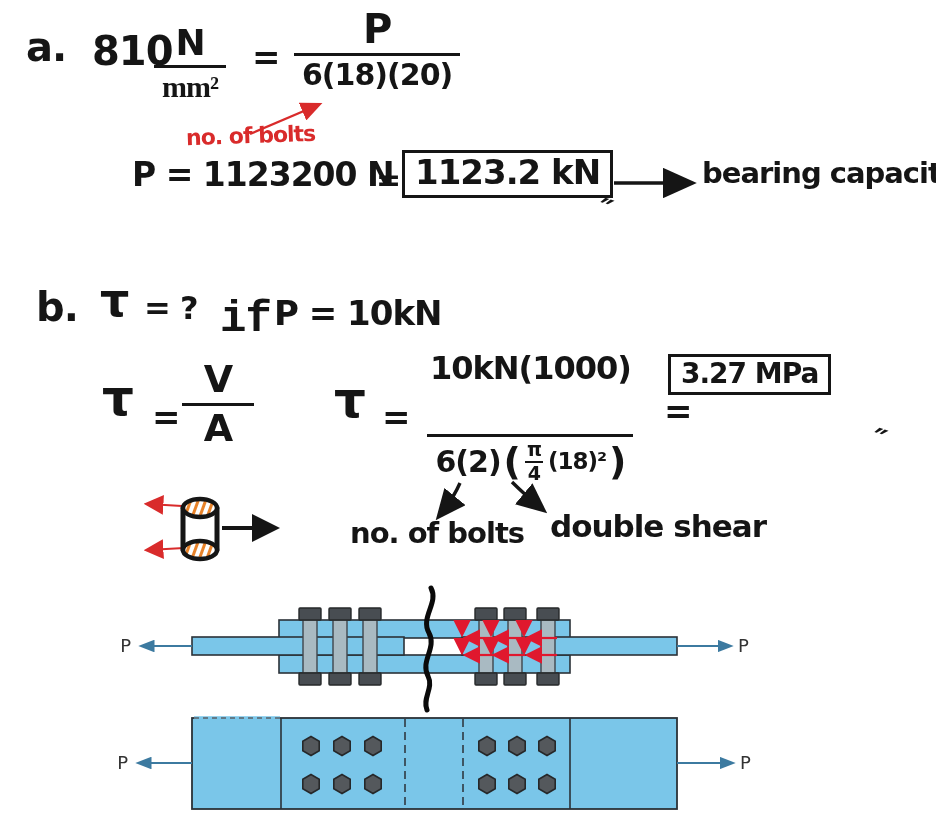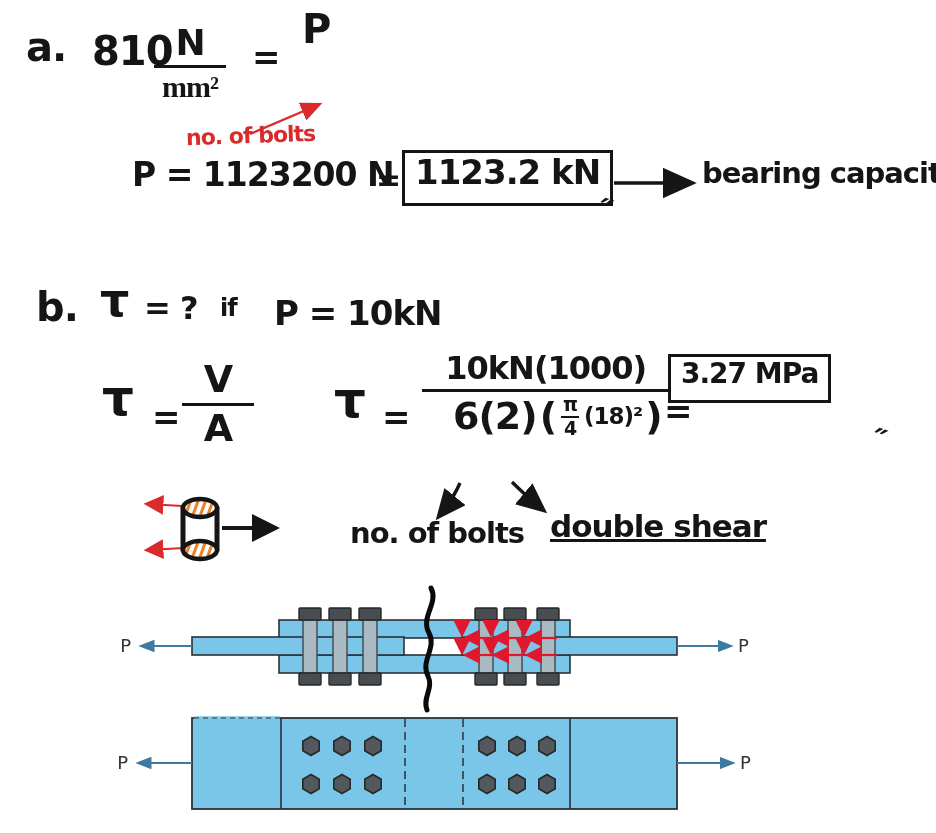--- a/index.html
+++ b/index.html
@@ -13,21 +13,21 @@
     position:absolute; white-space:nowrap; font-weight:700;
     color:var(--ink); letter-spacing:-1px; line-height:1.05;
   }
   .red-hw { color:var(--red_note); }
   .frac { position:absolute; display:inline-flex; flex-direction:column; align-items:center; }
   .frac .num { padding:0 8px 3px; }
   .frac .den { border-top:3px solid var(--ink); padding:3px 8px 0; display:flex; align-items:center; }
   .frac-mini { display:inline-flex; flex-direction:column; align-items:center; margin:0 1px; vertical-align:middle; }
   .frac-mini .num { padding:0 3px 1px; }
   .frac-mini .den { border-top:2.5px solid var(--ink); padding:1px 3px 0; }
-  .boxed { border:3px solid var(--ink); padding:2px 10px 12px; }
+  .boxed { border:3px solid var(--ink); padding:2px 10px 4px; }
   .ditto { transform:rotate(18deg); font-style:italic; }
   svg { position:absolute; overflow:visible; }
   .fig-p { font-family:"DejaVu Sans", sans-serif; font-size:18px; fill:var(--force_text); font-weight:400; }
 </style>
 </head>
 <body>
 
 <div id="page">
 
   <span class="hw" style="left:26px; top:26px; font-size:40px;">a.</span>
@@ -38,20 +38,23 @@
     <span class="hw num" style="position:static; font-size:36px;">N</span>
     <span class="den">
       <span class="hw" style="position:static; font-size:30px;font-family:Liberation Serif, serif;">mm²</span>
     </span>
   </span>
 
   <span class="hw" style="left:252px; top:40px; font-size:34px;">=</span>
 
   <span class="frac" style="left:294px; top:8px;">
     <span class="hw num" style="position:static; font-size:40px;">P</span>
+    <span class="den" style="min-width:150px; justify-content:center;">
+      <span class="hw" style="position:static; font-size:30px;">6(18)(20)</span>
+    </span>
   </span>
 
   <span class="hw red-hw" style="left:186px; top:124px; font-size:22px; transform:rotate(-2deg);">no. of bolts</span>
 
   <svg style="left:244px; top:96px;" width="84" height="42">
     <defs>
       <marker id="mRedNote" markerWidth="9" markerHeight="8" refX="7" refY="4" orient="auto">
         <path d="M0,0 L9,4 L0,8 Z" style="fill:var(--red_note);"></path>
       </marker>
     </defs>
@@ -70,39 +73,39 @@
       </marker>
     </defs>
     <path d="M4,13 L80,13" style="stroke:var(--ink); stroke-width:3.4; fill:none;" marker-end="url(#mInk)"></path>
   </svg>
 
   <span class="hw" style="left:702px; top:158px; font-size:29px;">bearing capacity</span>
 
   <span class="hw" style="left:36px; top:286px; font-size:40px;">b.</span>
   <span class="hw" style="left:100px; top:276px; font-size:46px;">τ</span>
   <span class="hw" style="left:144px; top:292px; font-size:32px;">= ?</span>
-  <span class="hw" style="left:220px; top:296px; font-size:24px;">if</span>
+  <span class="hw" style="left:220px; top:296px; font-size:44px;font-family:Liberation Mono, monospace;">if</span>
   <span class="hw" style="left:274px; top:296px; font-size:34px;">P = 10kN</span>
 
   <span class="hw" style="left:102px; top:372px; font-size:50px;">τ</span>
   <span class="hw" style="left:152px; top:400px; font-size:34px;">=</span>
   <span class="frac" style="left:182px; top:360px;">
     <span class="hw num" style="position:static; font-size:38px;">V</span>
     <span class="den" style="min-width:56px; justify-content:center;">
       <span class="hw" style="position:static; font-size:38px;">A</span>
     </span>
   </span>
 
   <span class="hw" style="left:334px; top:374px; font-size:50px;">τ</span>
   <span class="hw" style="left:382px; top:400px; font-size:34px;">=</span>
 
-  <span class="frac" style="left:422px; top:352px;">
+  <span class="frac" style="left:422px; top:352px;gap:45px;">
     <span class="hw num" style="position:static; font-size:32px;">10kN(1000)</span>
     <span class="den" style="gap:3px;">
-      <span class="hw" style="position:static; font-size:38px;margin-left:23px;">6(2)</span>
+      <span class="hw" style="position:static; font-size:30px;">6(2)</span>
       <span class="hw" style="position:static; font-size:38px; font-weight:700;">(</span>
       <span class="frac-mini">
         <span class="hw num" style="position:static; font-size:19px;">π</span>
         <span class="den">
           <span class="hw" style="position:static; font-size:19px;">4</span>
         </span>
       </span>
       <span class="hw" style="position:static; font-size:23px;">(18)²</span>
       <span class="hw" style="position:static; font-size:38px; font-weight:700;">)</span>
     </span>
@@ -116,21 +119,21 @@
     <defs>
       <marker id="mInk2" markerWidth="9" markerHeight="8" refX="7" refY="4" orient="auto">
         <path d="M0,0 L9,4 L0,8 Z" style="fill:var(--ink);"></path>
       </marker>
     </defs>
     <path d="M40,3 Q33,19 20,35" style="stroke:var(--ink); stroke-width:3.4; fill:none;" marker-end="url(#mInk2)"></path>
     <path d="M92,2 Q104,14 122,29" style="stroke:var(--ink); stroke-width:3.4; fill:none;" marker-end="url(#mInk2)"></path>
   </svg>
 
   <span class="hw" style="left:350px; top:518px; font-size:29px;">no. of bolts</span>
-  <span class="hw" style="left:550px; top:510px; font-size:31px;text-decoration:underline;">double shear</span>
+  <span class="hw" style="left:550px; top:510px; font-size:31px;">double shear</span>
 
   <svg style="left:138px; top:492px;" width="152" height="78" viewBox="0 0 152 78">
     <defs>
       <pattern id="hatch" width="7" height="7" patternUnits="userSpaceOnUse" patternTransform="rotate(20)">
         <rect width="7" height="7" fill="#ffffff"></rect>
         <path d="M3.5,0 V7" style="stroke:var(--hatch_orange); stroke-width:3;"></path>
       </pattern>
       <marker id="mCylRed" markerWidth="9" markerHeight="9" refX="7" refY="4.5" orient="auto">
         <path d="M0,0 L9,4.5 L0,9 Z" style="fill:var(--red_note);"></path>
       </marker>

